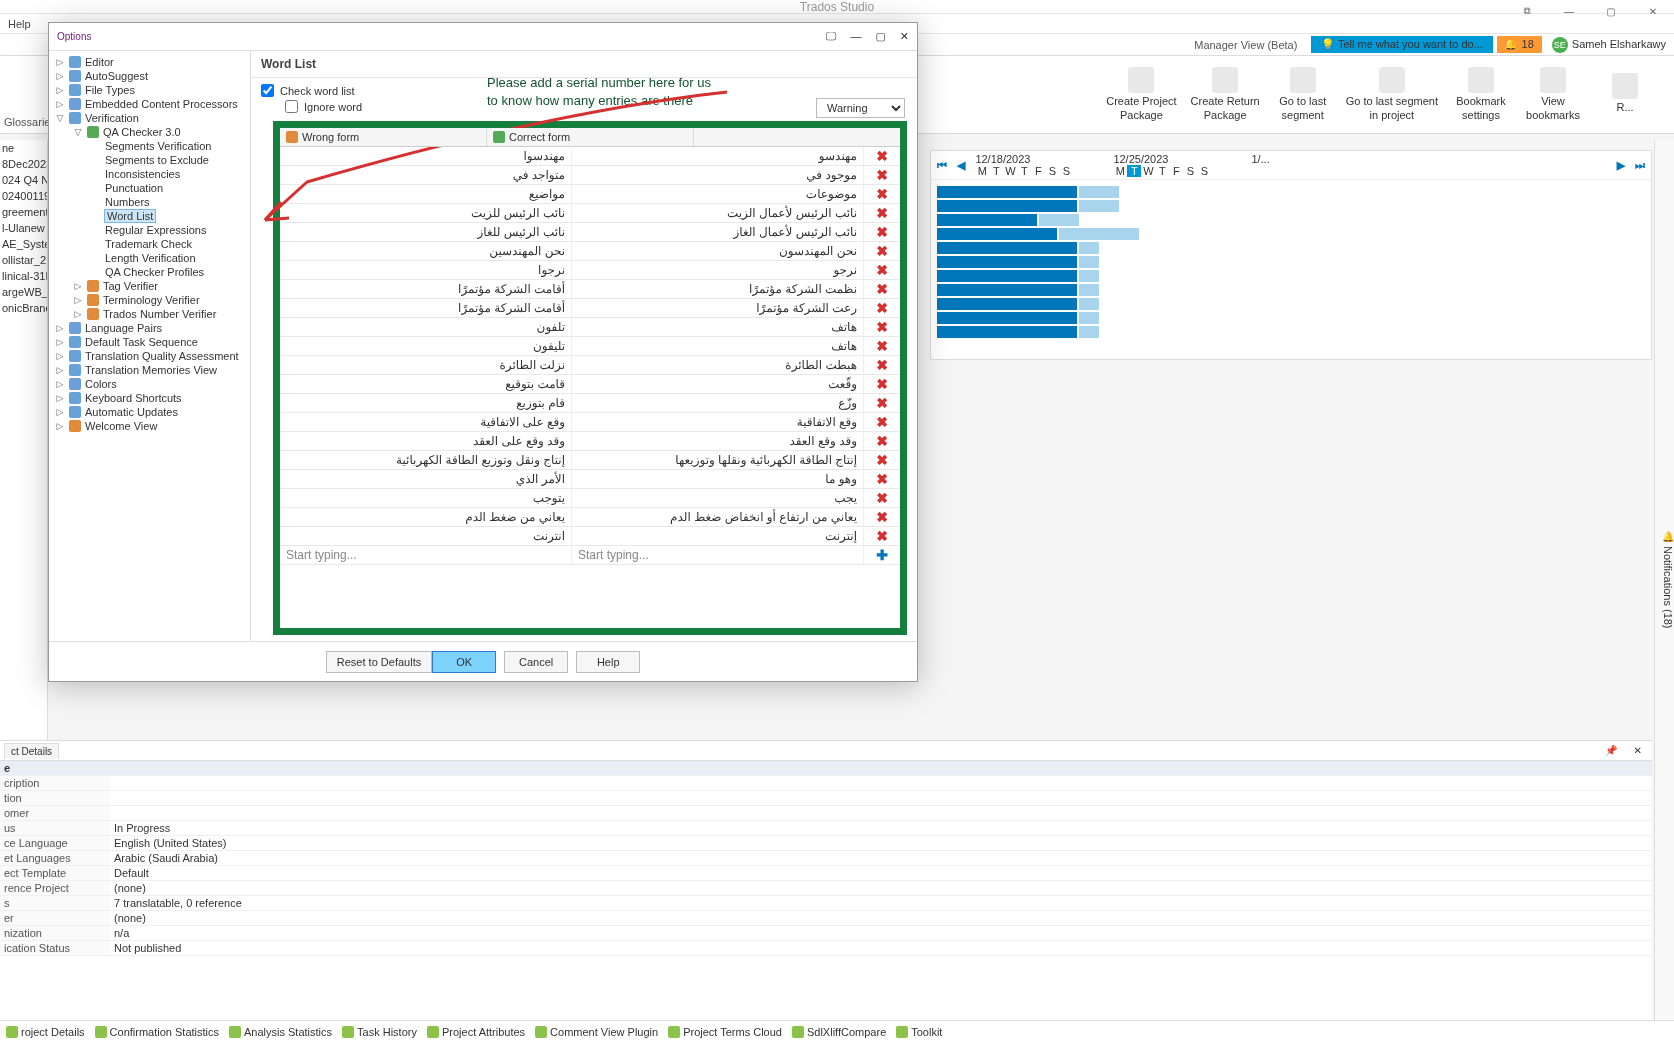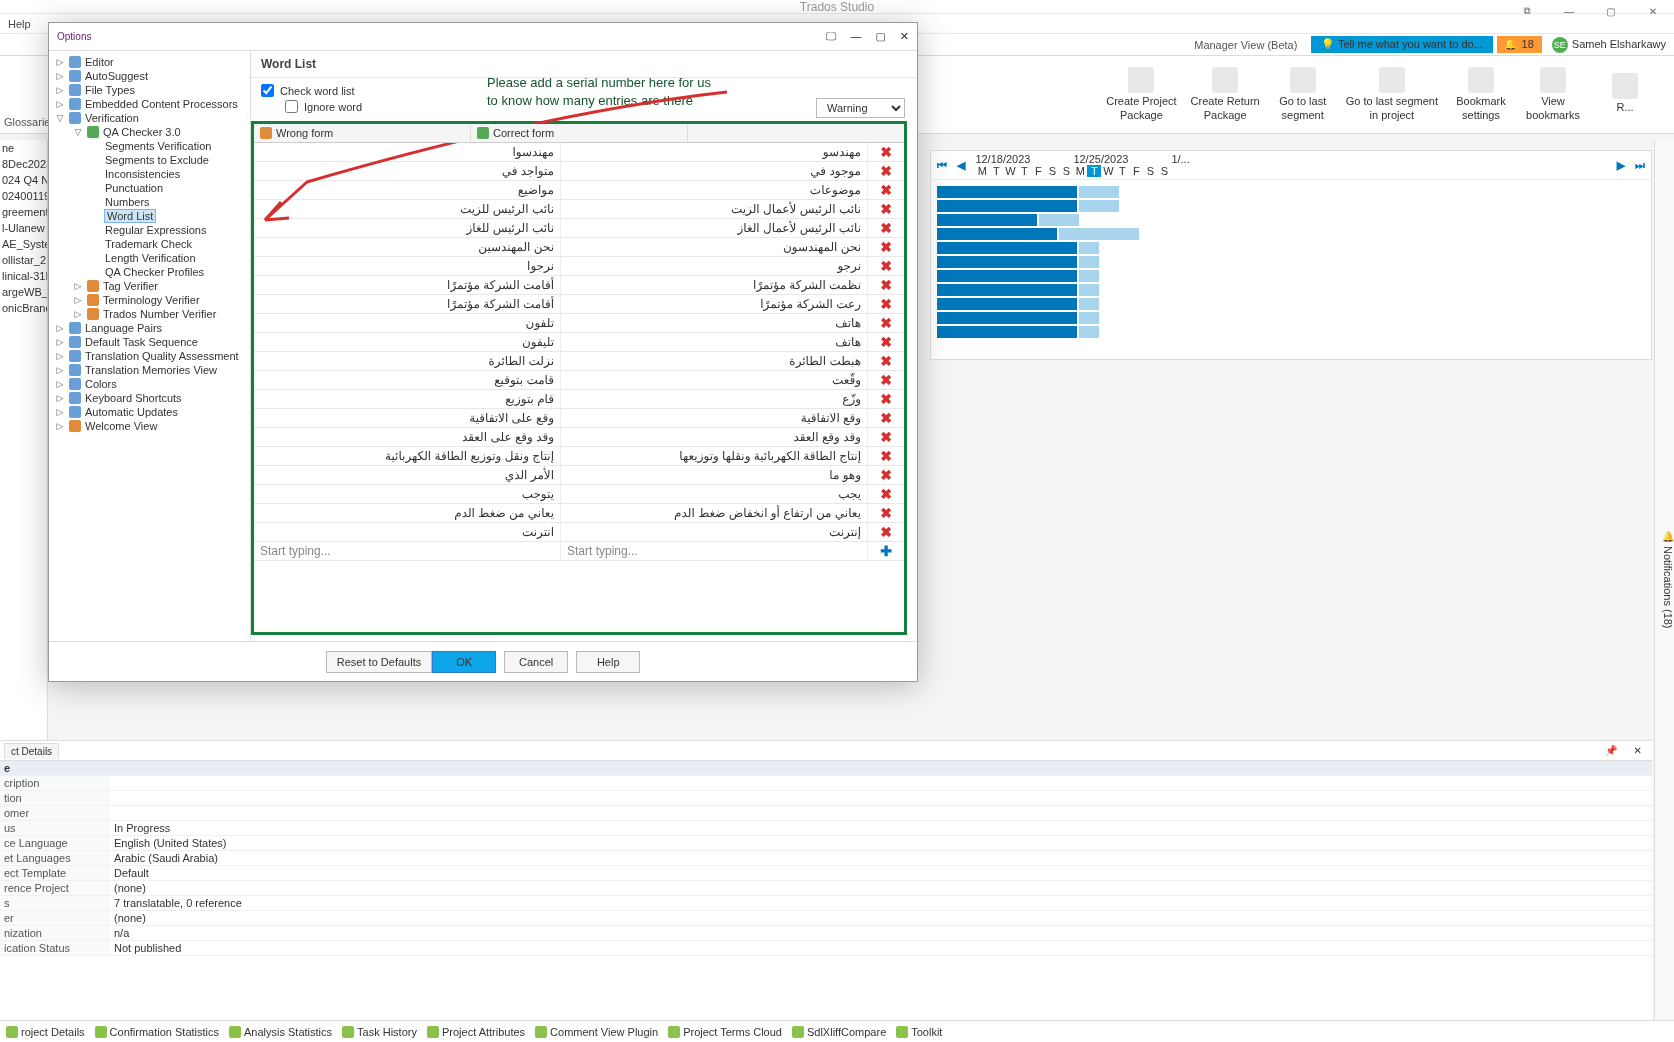--- a/index.html
+++ b/index.html
@@ -64,34 +64,34 @@
 .tree-item.selected span.lbl{background:#cde6f7;outline:1px solid #7eb4ea;padding:0 2px}
 .content{flex:1;display:flex;flex-direction:column;overflow:hidden}
 .content-head{padding:6px 10px;border-bottom:1px solid #e5e5e5;font-weight:bold;font-size:12px;color:#444}
 .opts{padding:6px 10px;display:flex;flex-direction:column;gap:3px;position:relative}
 .chk{display:flex;align-items:center;gap:6px;font-size:11px}
 .chk input{width:13px;height:13px}
 .opts .indent{margin-left:24px}
 .annot{position:absolute;left:236px;top:-4px;color:#14532d;font-size:13px;line-height:1.35}
 .severity{position:absolute;right:12px;top:20px}
 .severity select{font-size:11px;padding:2px 20px 2px 6px;border:1px solid #bbb;background:#fff}
-.wl-table{flex:1;overflow:auto;margin:2px 10px 6px 0;border:3px solid #15803d}
+.wl-table{flex:1;overflow:auto;margin:2px 10px 6px 22px;border:7px solid #15803d}
 .wl-head{display:flex;background:#f5f5f5;border-bottom:1px solid #ccc;position:sticky;top:0}
 .wl-head .col{flex:1;padding:3px 6px;font-size:11px;display:flex;align-items:center;gap:4px;border-right:1px solid #ddd}
 .wl-head .colx{width:36px;border-right:none}
 .wl-head .cico{width:12px;height:12px;background:#e08a3a;border-radius:2px}
 .wl-row{display:flex;border-bottom:1px solid #e8e8e8}
 .wl-row .cell{flex:1;padding:2px 6px;font-size:12px;direction:rtl;text-align:right;border-right:1px solid #eee}
 .wl-row .cell.ltr{direction:ltr;text-align:left;color:#888}
 .wl-row .del{width:36px;display:flex;align-items:center;justify-content:center;color:#d62f2f;font-weight:bold;font-size:14px;cursor:pointer}
 .wl-row .add{color:#0077bb}
 .dlg-foot{height:40px;border-top:1px solid #ddd;display:flex;align-items:center;justify-content:center;padding:0 10px}
 .dlg-foot button{min-width:64px;height:22px;font-size:11px;background:#f6f6f6;border:1px solid #bbb;cursor:pointer;padding:0 10px}
 .dlg-foot .right{display:flex;gap:8px}
-.dlg-foot button.primary{border:1px solid #2a7cd0;background:#0ea5e9}
+.dlg-foot button.primary{border:1px solid #2a7cd0;background:#7dd3fc}
 </style>
 </head>
 <body>
 
 <div class="app-bg">
   <div class="titlebar">
     <span class="title">Trados Studio</span>
     <div class="win-btns">
       <span>⧉</span>
       <span>—</span>
@@ -165,21 +165,21 @@
     </div>
 
   <div class="right-panel">
     🔔 <span>Notifications (18)</span>
   </div>
 
   <div class="calendar">
     <div class="cal-head">
       <span class="nav">⏮</span>
       <span class="nav">◀</span>
-      <div style="flex:1;display:flex;">
+      <div style="flex:1;display:flex;gap:40px">
         <div>
           <div>12/18/2023</div>
           <div class="cal-days" id="caldays1">
               <span>M</span>
               <span>T</span>
               <span>W</span>
               <span>T</span>
               <span>F</span>
               <span>S</span>
               <span>S</span>

